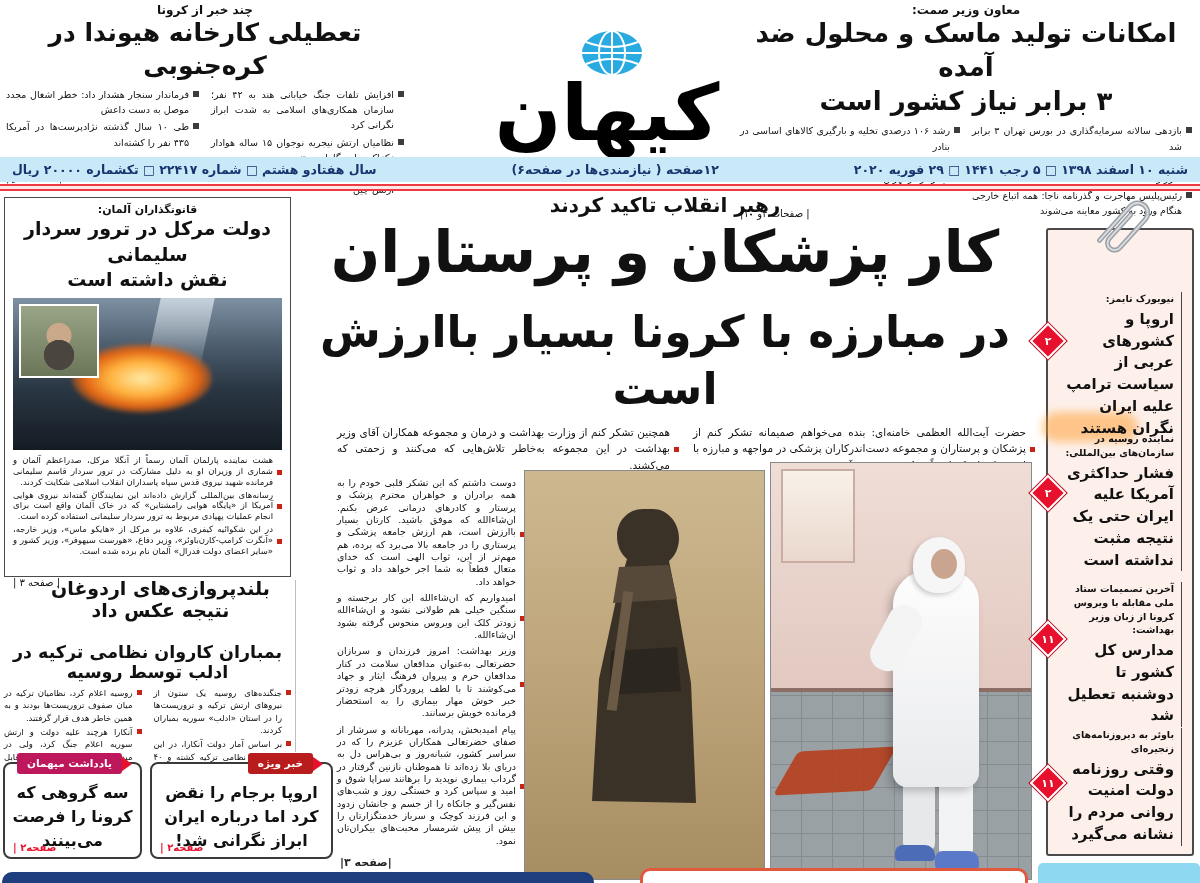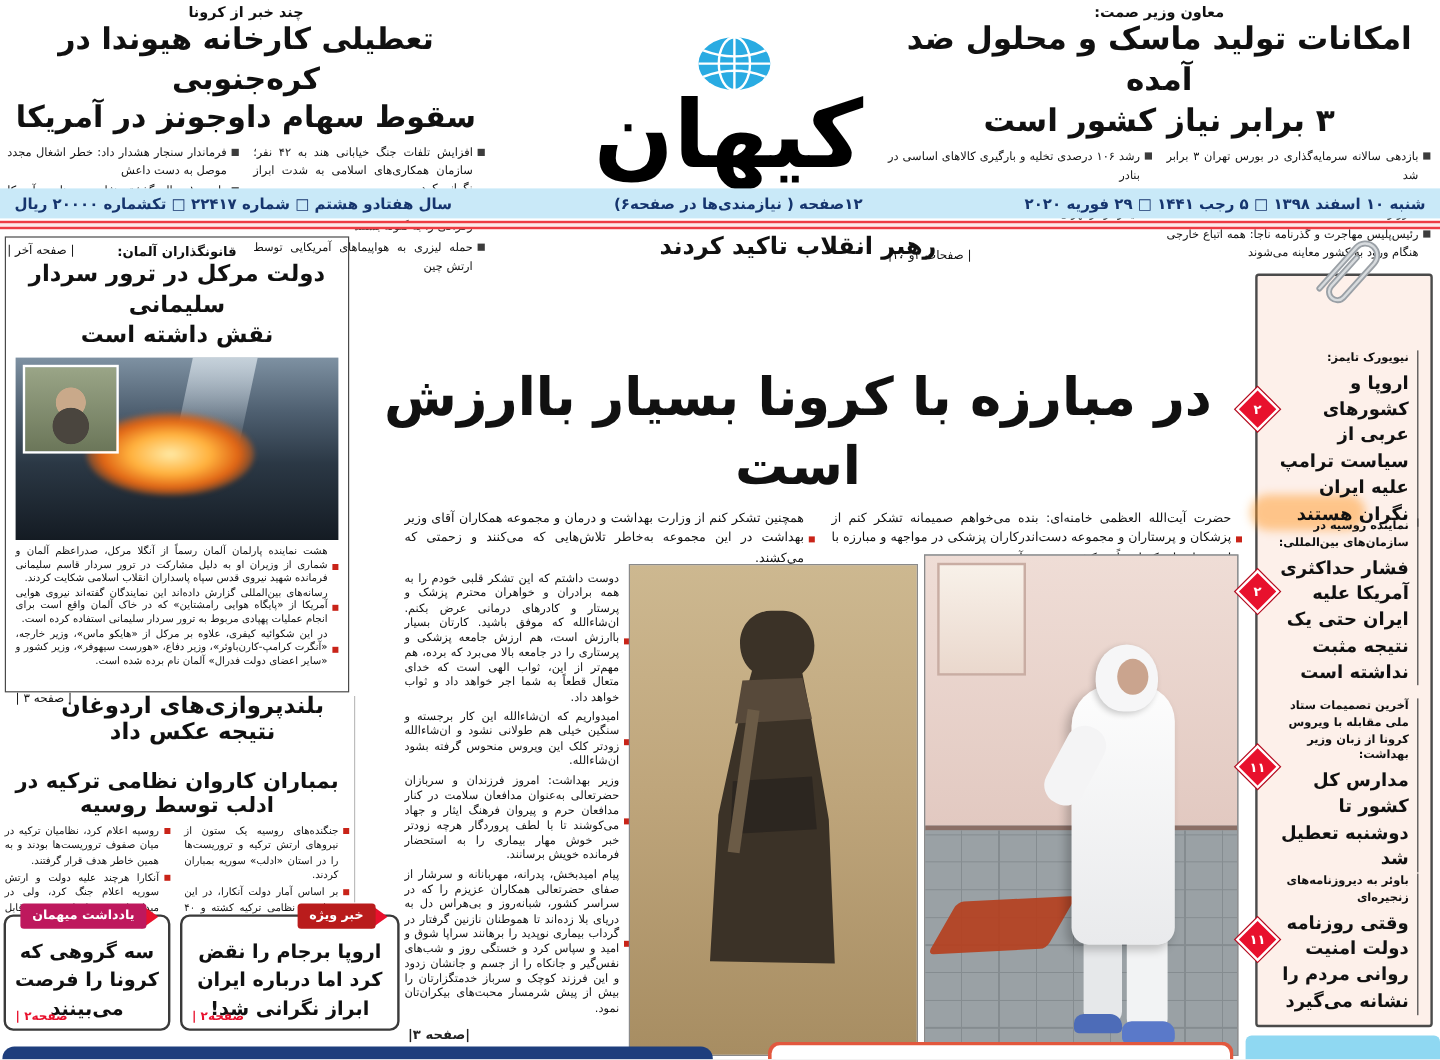--- a/index.html
+++ b/index.html
@@ -153,21 +153,20 @@
       <line x1="2" y1="25" x2="62" y2="25" stroke="#fff" stroke-width="2"></line>
       <path d="M6 14 Q32 24 58 14" fill="none" stroke="#fff" stroke-width="2"></path>
       <path d="M6 36 Q32 26 58 36" fill="none" stroke="#fff" stroke-width="2"></path>
     </svg>
     <div class="logo-word">کیهان</div>
   </div>
 
   <div class="abs top-art tl-art">
     <div class="kicker-sm">چند خبر از کرونا</div>
     <div class="top-title">تعطیلی کارخانه هیوندا در کره‌جنوبی</div>
-    <div class="top-title">سقوط سهام داوجونز در آمریکا</div>
     <div class="bullets-row">
       <div class="bullets-col">
         <div class="bullet">
             <span class="sq"></span>
             <span>افزایش تلفات جنگ خیابانی هند به ۴۲ نفر؛ سازمان همکاری‌های اسلامی به شدت ابراز نگرانی کرد</span>
           </div>
         <div class="bullet">
             <span class="sq"></span>
             <span>نظامیان ارتش نیجریه نوجوان ۱۵ ساله هوادار زکزاکی را به گلوله بستند</span>
           </div>
@@ -191,20 +190,21 @@
   </div>
 
   <div class="abs datebar">
     <span>شنبه ۱۰ اسفند ۱۳۹۸ □ ۵ رجب ۱۴۴۱ □ ۲۹ فوریه ۲۰۲۰</span>
     <span>۱۲صفحه ( نیازمندی‌ها در صفحه۶)</span>
     <span>سال هفتادو هشتم □ شماره ۲۲۴۱۷ □ تکشماره ۲۰۰۰۰ ریال</span>
   </div>
   <div class="abs redrule"></div>
 
   <div class="abs main-kicker">رهبر انقلاب تاکید کردند</div>
+  <div class="abs main-h1">کار پزشکان و پرستاران</div>
   <div class="abs main-h2">در مبارزه با کرونا بسیار باارزش است</div>
 
   <div class="abs intro-row">
     <div class="bullet just">
         <span class="sq"></span>
         <span>حضرت آیت‌الله العظمی خامنه‌ای: بنده می‌خواهم صمیمانه تشکر کنم از پزشکان و پرستاران و مجموعه دست‌اندرکاران پزشکی در مواجهه و مبارزه با این بیماری‌ای که اخیراً در کشور به‌وجود آمده.</span>
       </div>
     <div class="bullet just">
         <span class="sq"></span>
         <span>همچنین تشکر کنم از وزارت بهداشت و درمان و مجموعه همکاران آقای وزیر بهداشت در این مجموعه به‌خاطر تلاش‌هایی که می‌کنند و زحمتی که می‌کشند.</span>

